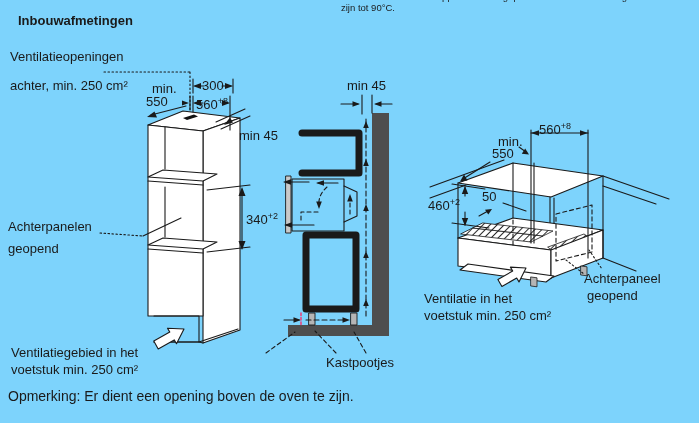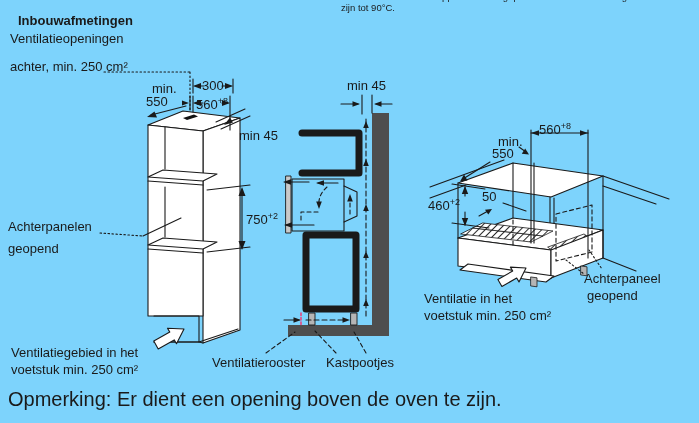--- a/index.html
+++ b/index.html
@@ -5,21 +5,21 @@
   html,body{margin:0;padding:0;background:#fff;}
   .canvas{position:relative;width:699px;height:423px;background:#7dd3fc;overflow:hidden;
           font-family:"Liberation Sans","DejaVu Sans",sans-serif;color:#1a1a1a;}
   svg{position:absolute;left:0;top:0;}
   .lbl{position:absolute;font-size:13px;line-height:16px;white-space:nowrap;color:#1a1a1a;}
   .lbl.big{font-size:13px;}
   .lbl.bold{font-weight:bold;}
   .lbl sup{font-size:9px;}
   .note{position:absolute;font-size:9.5px;line-height:11px;white-space:nowrap;}
   .note .ind{margin-left:10px;}
-  .opm{position:absolute;font-size:20px;}
+  .opm{position:absolute;font-size:14px;}
 </style>
 </head>
 <body>
 
 <div class="canvas">
 
 <svg width="699" height="423" viewBox="0 0 699 423">
   <defs>
     <pattern id="hatch" patternUnits="userSpaceOnUse" width="5" height="5" patternTransform="rotate(45)">
       <rect width="5" height="5" fill="#ffffff"></rect>
@@ -182,38 +182,37 @@
 </svg>
 
 <div class="note" style="left:331px;top:-9px">
   <div><span>▪</span>
        <span>De ombouw waarin het apparaat wordt geplaatst moet hittebestendig</span></div>
   <div class="ind">zijn tot 90°C.</div>
 </div>
 
 <div class="lbl big bold" style="left:18px;top:13px">Inbouwafmetingen</div>
 
-<div class="lbl big" style="left:10px;top:31px">Ventilatieopeningen</div>
-<div class="lbl big" style="left:10px;top:59px">achter, min. 250 cm²</div>
+<div class="lbl big" style="left:10px;top:49px">Ventilatieopeningen</div>
+<div class="lbl big" style="left:10px;top:78px">achter, min. 250 cm²</div>
 
 <div class="lbl" style="left:152px;top:81px">min.</div>
 <div class="lbl" style="left:146px;top:94px">550</div>
 <div class="lbl" style="left:202px;top:78px">300</div>
 <div class="lbl" style="left:196px;top:93px"><span>560</span><sup>+8</sup></div>
 <div class="lbl" style="left:239px;top:128px">min 45</div>
-<div class="lbl" style="left:246px;top:208px"><span>750</span><sup>+2</sup></div>
+<div class="lbl" style="left:246px;top:208px"><span>340</span><sup>+2</sup></div>
 
 <div class="lbl big" style="left:8px;top:219px">Achterpanelen</div>
 <div class="lbl big" style="left:8px;top:241px">geopend</div>
 
 <div class="lbl" style="left:11px;top:345px">Ventilatiegebied in het</div>
 <div class="lbl" style="left:11px;top:362px">voetstuk min. 250 cm²</div>
 
 <div class="lbl" style="left:347px;top:78px">min 45</div>
-<div class="lbl" style="left:212px;top:355px">Ventilatierooster</div>
 <div class="lbl" style="left:326px;top:355px">Kastpootjes</div>
 
 <div class="lbl" style="left:539px;top:118px"><span>560</span><sup>+8</sup></div>
 <div class="lbl" style="left:498px;top:134px">min.</div>
 <div class="lbl" style="left:492px;top:146px">550</div>
 <div class="lbl" style="left:428px;top:194px"><span>460</span><sup>+2</sup></div>
 <div class="lbl" style="left:482px;top:189px">50</div>
 
 <div class="lbl" style="left:424px;top:291px">Ventilatie in het</div>
 <div class="lbl" style="left:424px;top:308px">voetstuk min. 250 cm²</div>

